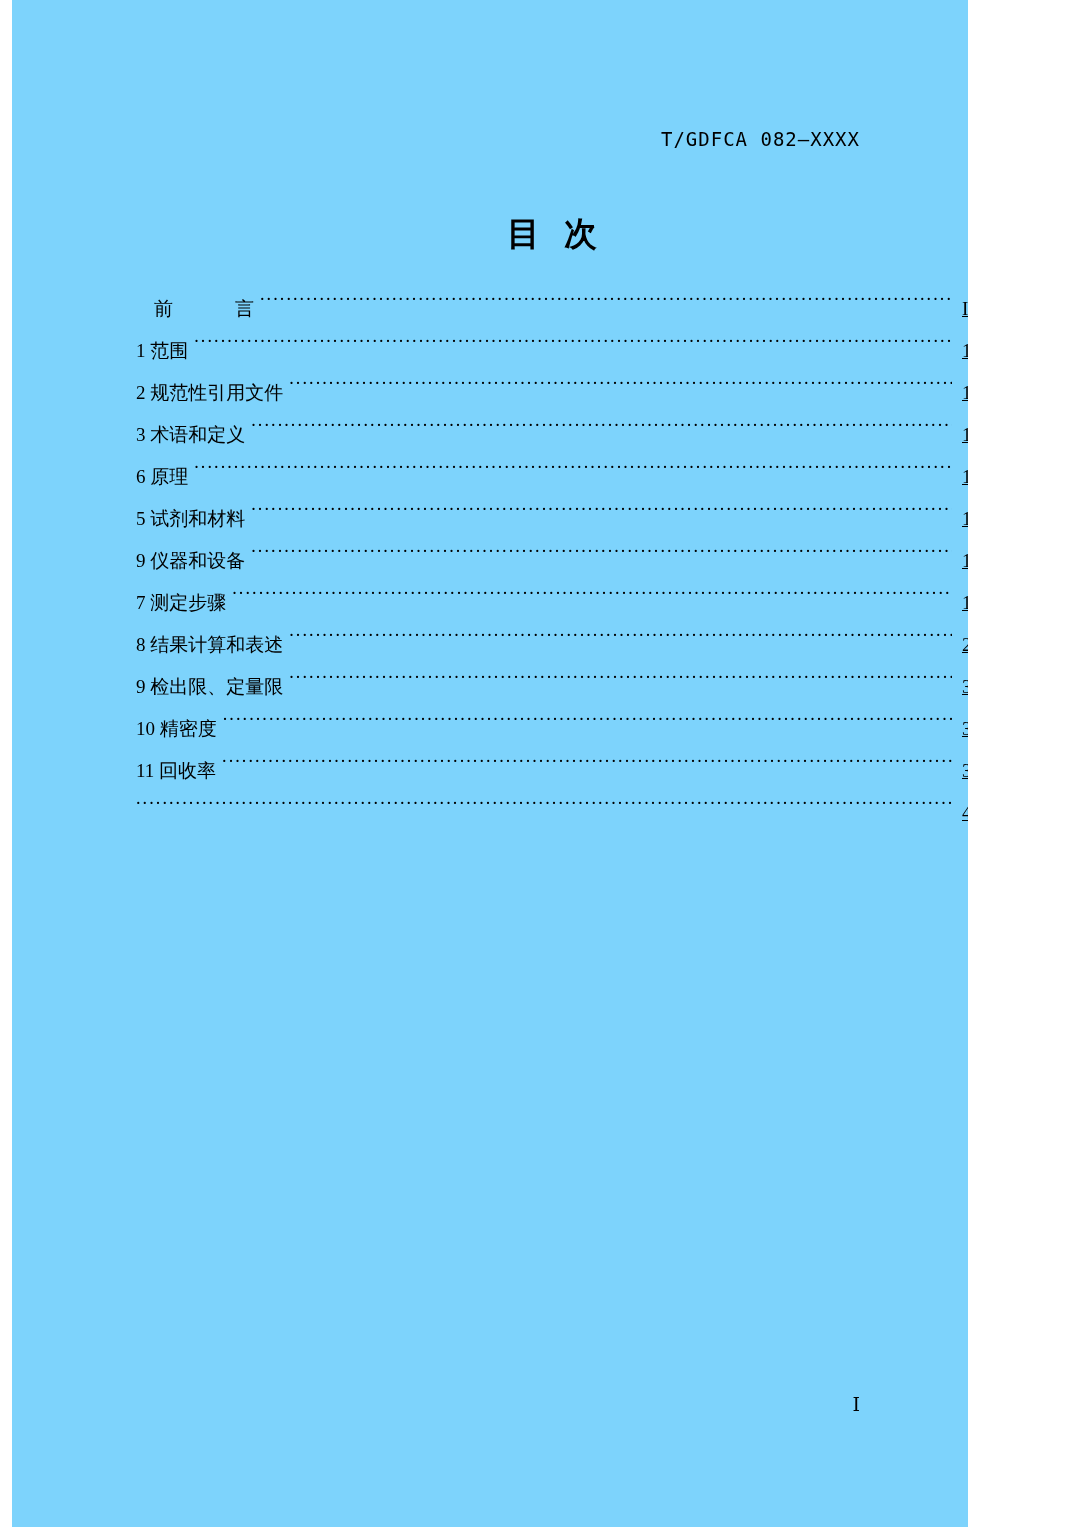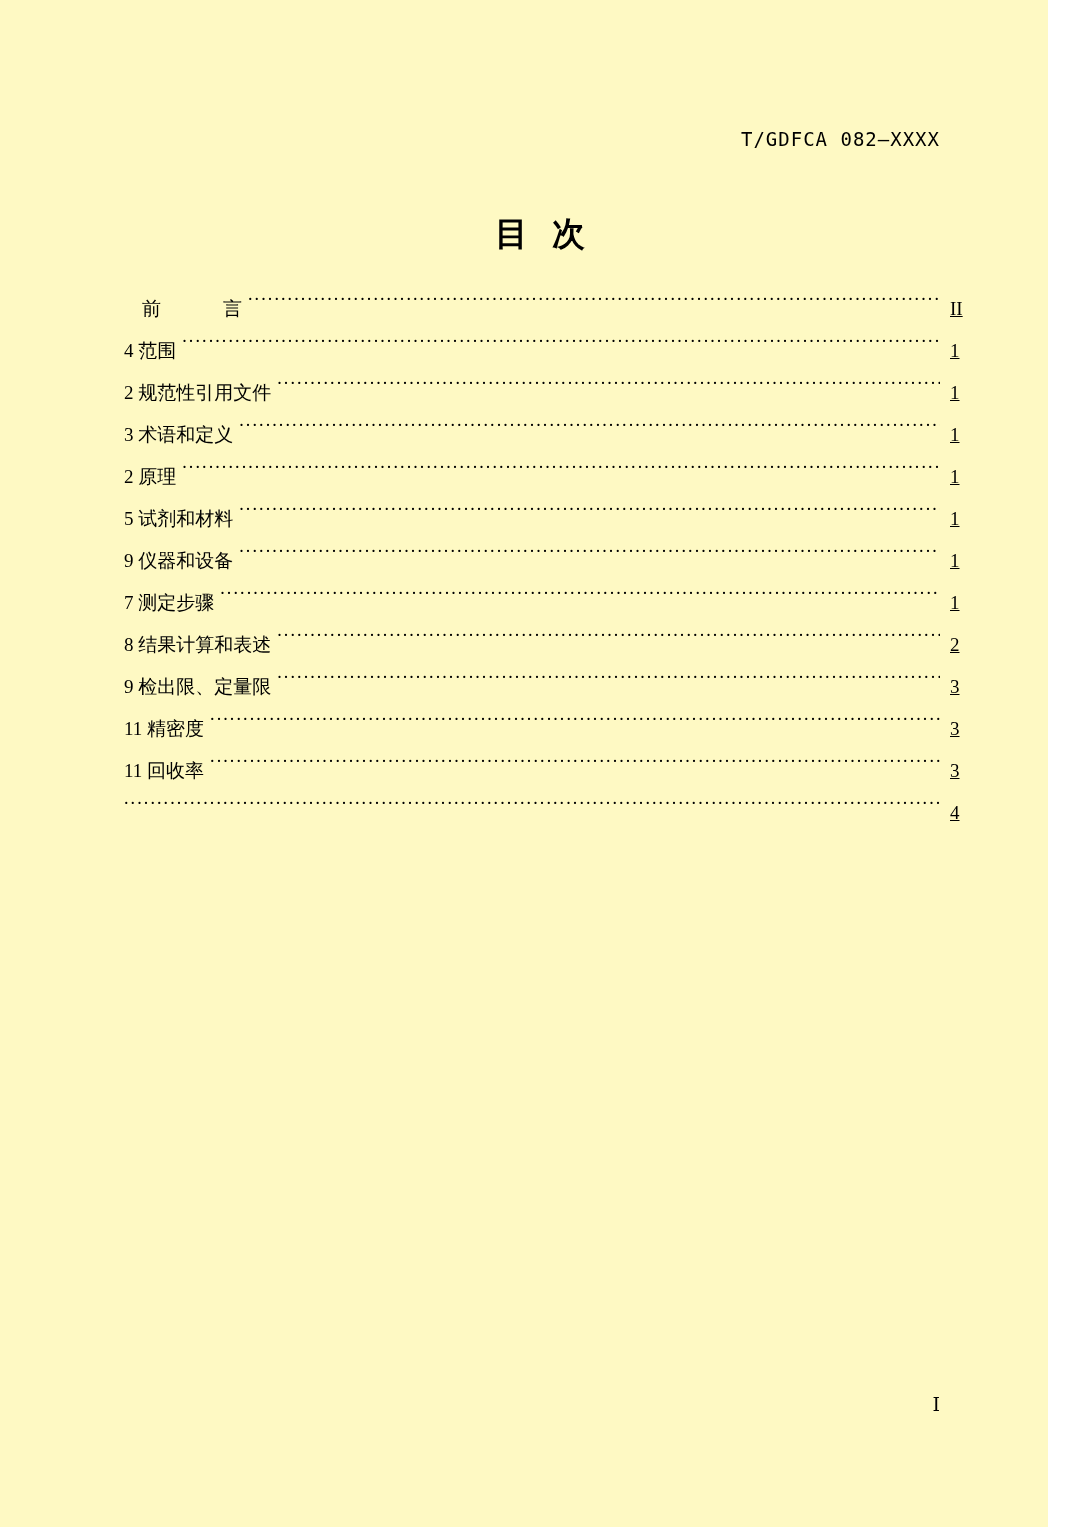--- a/index.html
+++ b/index.html
@@ -2,26 +2,27 @@
 <html><head>
 <meta charset="utf-8">
 <style>
   html, body {
     margin: 0;
     padding: 0;
     background: #ffffff;
   }
   .page {
     position: relative;
-    width: 1048px;
+    width: 956px;
     height: 1527px;
-    background: #fef9c3;
+    background: #7dd3fc;
     font-family: "Liberation Serif", serif;
     color: #000000;
     overflow: hidden;
+    margin-left: 12px;
   }
   .header-code {
     position: absolute;
     top: 128px;
     right: 108px;
     font-family: "DejaVu Sans Mono", monospace;
     font-size: 19px;
     letter-spacing: 1px;
     color: #000;
     white-space: nowrap;
@@ -122,39 +123,39 @@
 
   <div class="toc-list">
 
     <div class="toc-row">
       <span class="label foreword-label">前<span class="gap"></span>言</span>
       <span class="leader"></span>
       <span class="pageno">II</span>
     </div>
 
     <div class="toc-row">
-      <span class="label">4 范围</span>
+      <span class="label">1 范围</span>
       <span class="leader"></span>
       <span class="pageno">1</span>
     </div>
 
     <div class="toc-row">
       <span class="label">2 规范性引用文件</span>
       <span class="leader"></span>
       <span class="pageno">1</span>
     </div>
 
     <div class="toc-row">
       <span class="label">3 术语和定义</span>
       <span class="leader"></span>
       <span class="pageno">1</span>
     </div>
 
     <div class="toc-row">
-      <span class="label">2 原理</span>
+      <span class="label">6 原理</span>
       <span class="leader"></span>
       <span class="pageno">1</span>
     </div>
 
     <div class="toc-row">
       <span class="label">5 试剂和材料</span>
       <span class="leader"></span>
       <span class="pageno">1</span>
     </div>
 
@@ -176,21 +177,21 @@
       <span class="pageno">2</span>
     </div>
 
     <div class="toc-row">
       <span class="label">9 检出限、定量限</span>
       <span class="leader"></span>
       <span class="pageno">3</span>
     </div>
 
     <div class="toc-row">
-      <span class="label">11 精密度</span>
+      <span class="label">10 精密度</span>
       <span class="leader"></span>
       <span class="pageno">3</span>
     </div>
 
     <div class="toc-row">
       <span class="label">11 回收率</span>
       <span class="leader"></span>
       <span class="pageno">3</span>
     </div>
 

